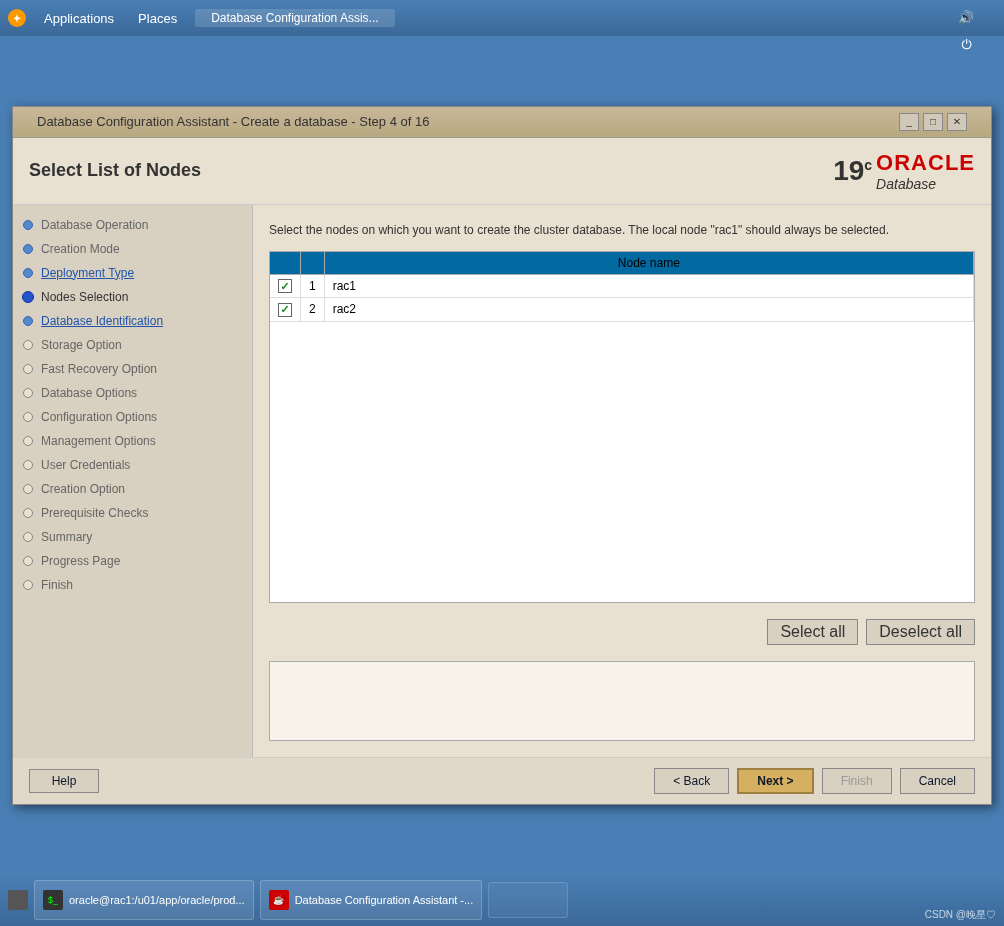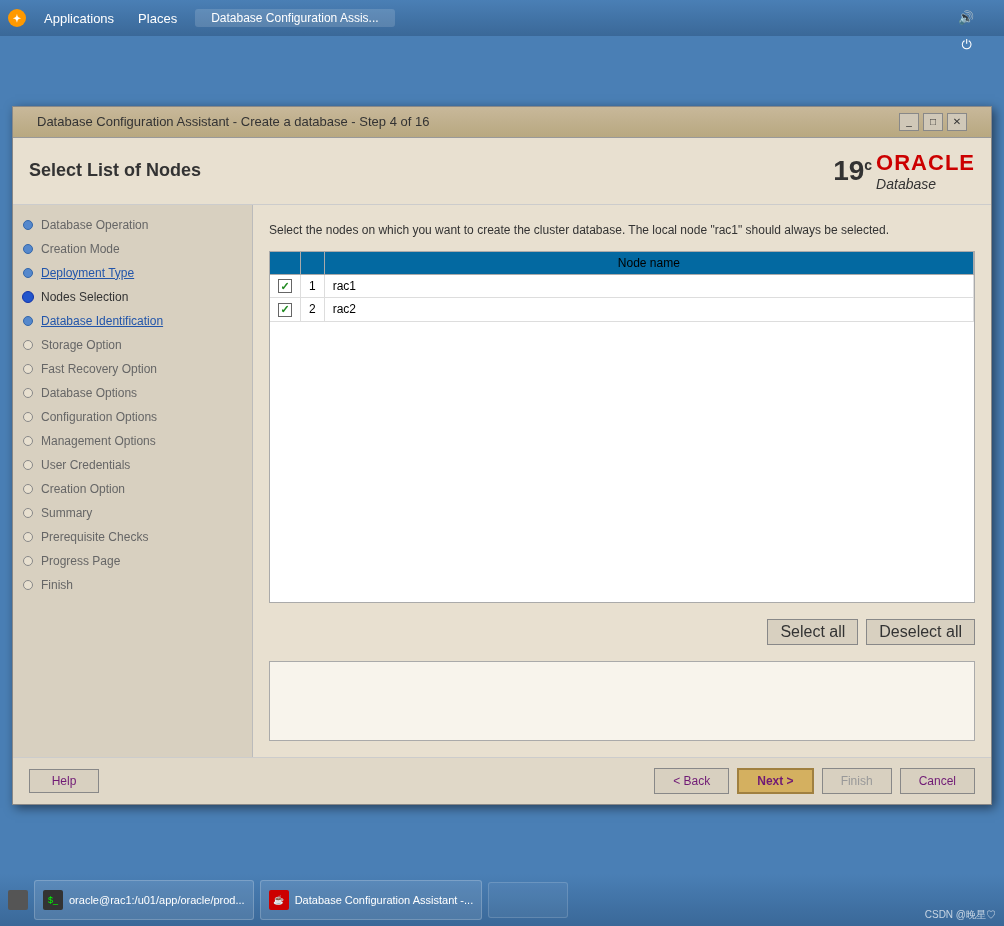--- a/index.html
+++ b/index.html
@@ -321,21 +321,21 @@
     .footer-right {
       display: flex;
       gap: 8px;
     }
     .footer-btn {
       padding: 4px 18px;
       font-size: 12px;
       background: #d8d0c0;
       border: 1px solid #888;
       cursor: pointer;
-      color: #701a75;
+      color: #0f172a;
       min-width: 70px;
       text-align: center;
     }
     .footer-btn.primary {
       background: #d4b060;
       border: 2px solid #a08040;
       font-weight: bold;
     }
     .footer-btn:disabled, .footer-btn.disabled {
       color: #999;
@@ -484,25 +484,25 @@
           <div class="sidebar-item">
             <div class="sidebar-bullet"></div>
             <span>User Credentials</span>
           </div>
           <div class="sidebar-item">
             <div class="sidebar-bullet"></div>
             <span>Creation Option</span>
           </div>
           <div class="sidebar-item">
             <div class="sidebar-bullet"></div>
+            <span>Prerequisite Checks</span>
+          </div>
+          <div class="sidebar-item">
+            <div class="sidebar-bullet"></div>
             <span>Summary</span>
-          </div>
-          <div class="sidebar-item">
-            <div class="sidebar-bullet"></div>
-            <span>Prerequisite Checks</span>
           </div>
           <div class="sidebar-item">
             <div class="sidebar-bullet"></div>
             <span>Progress Page</span>
           </div>
           <div class="sidebar-item">
             <div class="sidebar-bullet"></div>
             <span>Finish</span>
           </div>
         </div>

